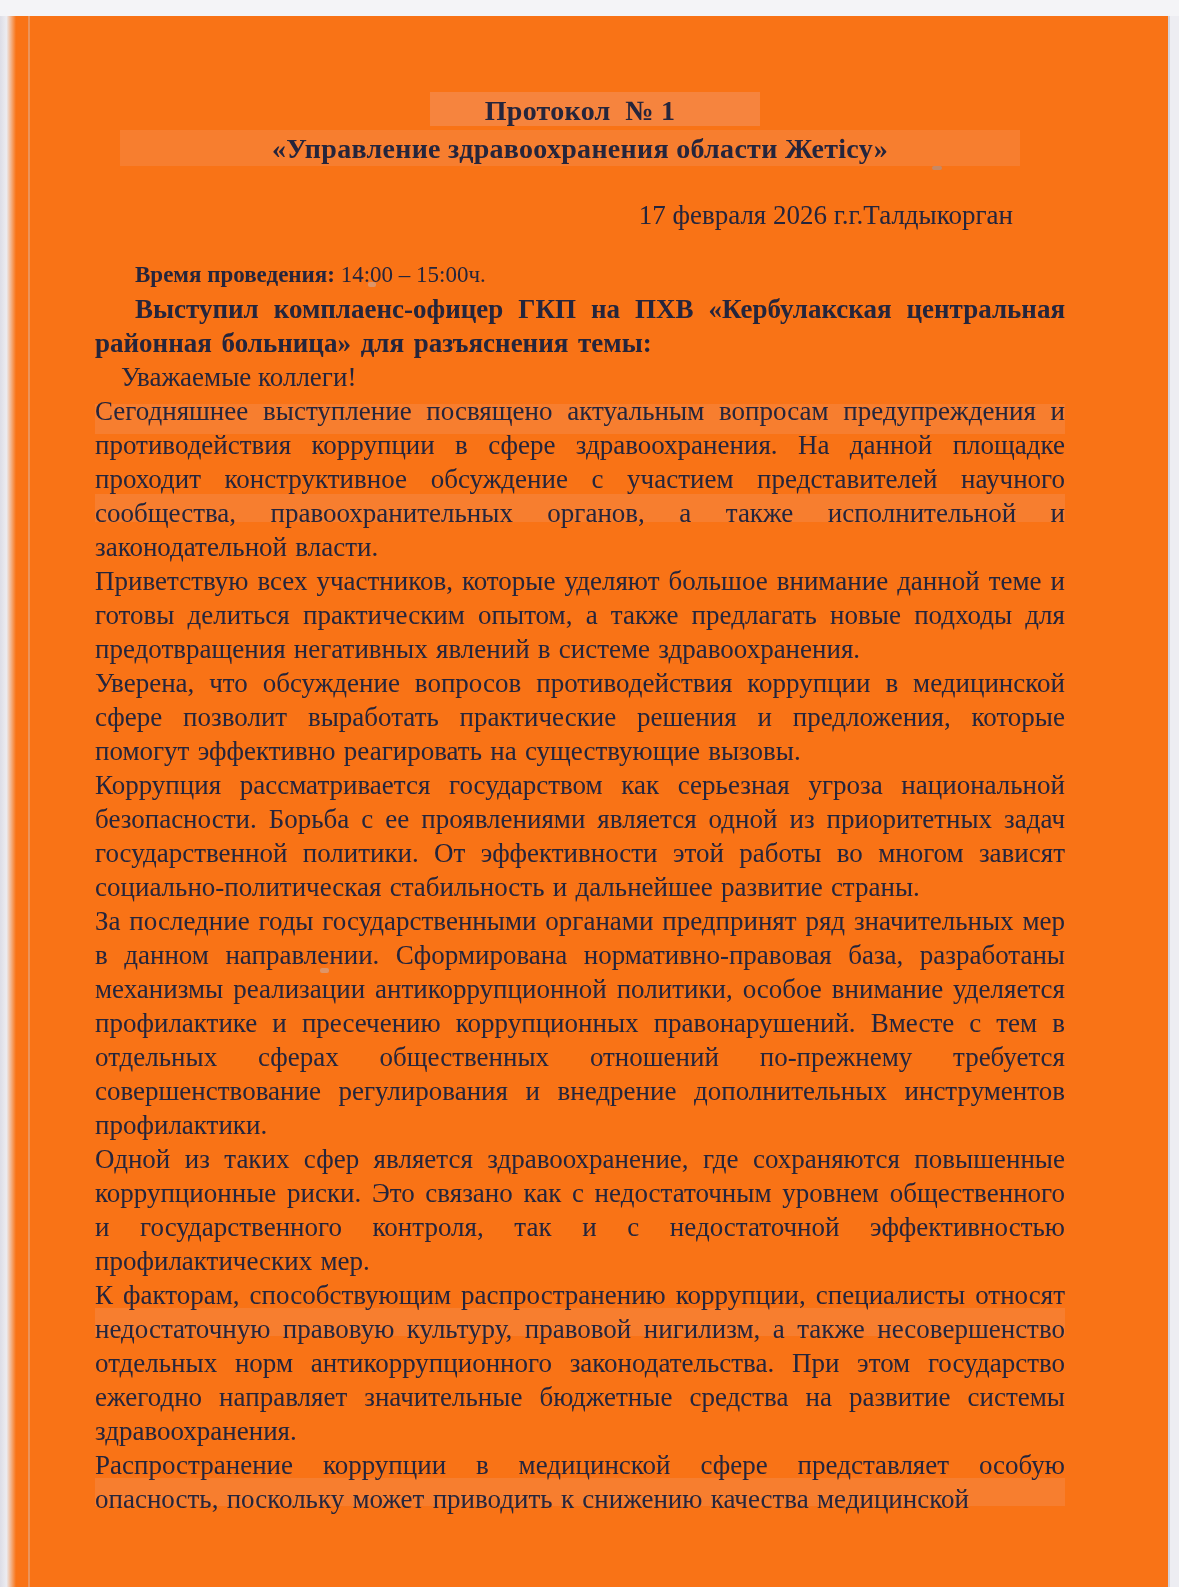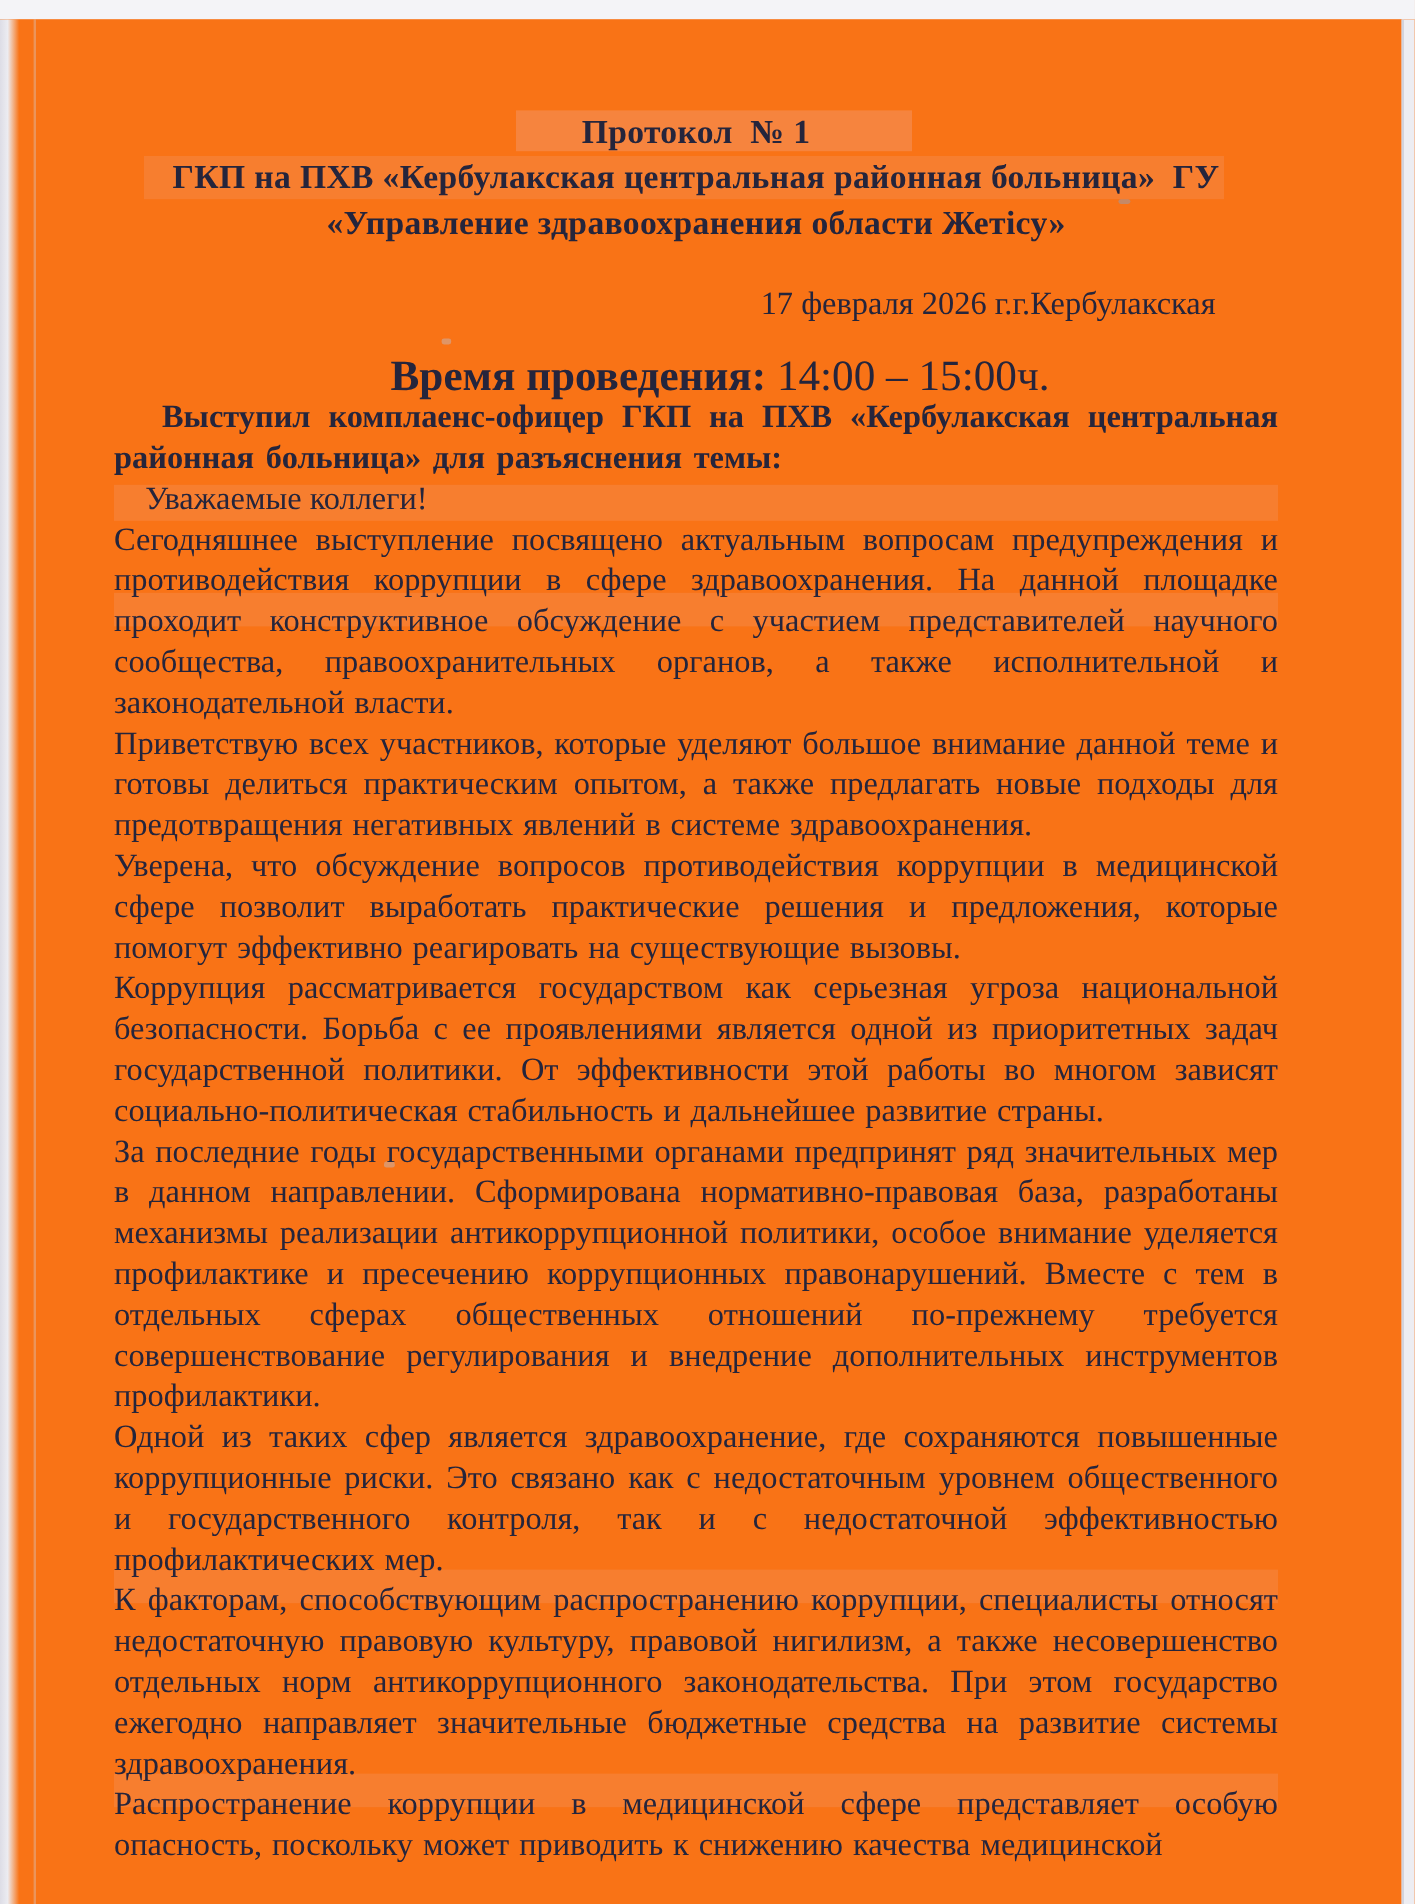--- a/index.html
+++ b/index.html
@@ -70,24 +70,23 @@
   .date-row .right { padding-right: 52px; }
 
   .meta-date {
     margin: 34px 0 0 0;
     font-size: 27px;
     line-height: 34px;
     text-indent: 78px;
   }
   .meta-time {
     margin: 26px 0 0 0;
-    font-size: 36px;
+    font-size: 23px;
     line-height: 34px;
     text-indent: 40px;
-    text-align: center;
   }
   .meta-label { font-weight: bold; }
 
   .speaker-line {
     margin: 0;
     font-weight: bold;
     font-size: 27px;
     line-height: 34px;
     text-indent: 40px;
     text-align: justify;
@@ -122,27 +121,26 @@
   <div class="artifact pink-band" style="left:95px; top:1292px; width:970px; height:28px;"></div>
   <div class="artifact pink-band" style="left:95px; top:1462px; width:970px; height:28px;"></div>
   <div class="artifact smudge" style="left:932px; top:150px; width:10px; height:4px;"></div>
   <div class="artifact smudge-light" style="left:368px; top:266px; width:8px; height:5px;"></div>
   <div class="artifact smudge-light" style="left:320px; top:952px; width:9px; height:5px;"></div>
 
   <div class="content">
 
     <div class="doc-title">
       <p>Протокол  № 1</p>
-      <p>ГКП на ПХВ «Кербулакская центральная районная больница»  ГУ</p>
       <p>«Управление здравоохранения области Жетісу»</p>
     </div>
 
     <div class="date-row">
       <span class="left">17 февраля 2026 г.</span>
-      <span class="right">г.Кербулакская</span>
+      <span class="right">г.Талдыкорган</span>
     </div>
 
 
     <p class="meta-time"><span class="meta-label">Время проведения:</span><span> 14:00 – 15:00ч.</span></p>
 
     <p class="speaker-line">Выступил комплаенс-офицер ГКП на ПХВ «Кербулакская центральная районная больница» для разъяснения темы:</p>
 
     <p class="salutation">Уважаемые коллеги!</p>
 
     <p class="body-paragraph">Сегодняшнее выступление посвящено актуальным вопросам предупреждения и противодействия коррупции в сфере здравоохранения. На данной площадке проходит конструктивное обсуждение с участием представителей научного сообщества, правоохранительных органов, а также исполнительной и законодательной власти.</p>

